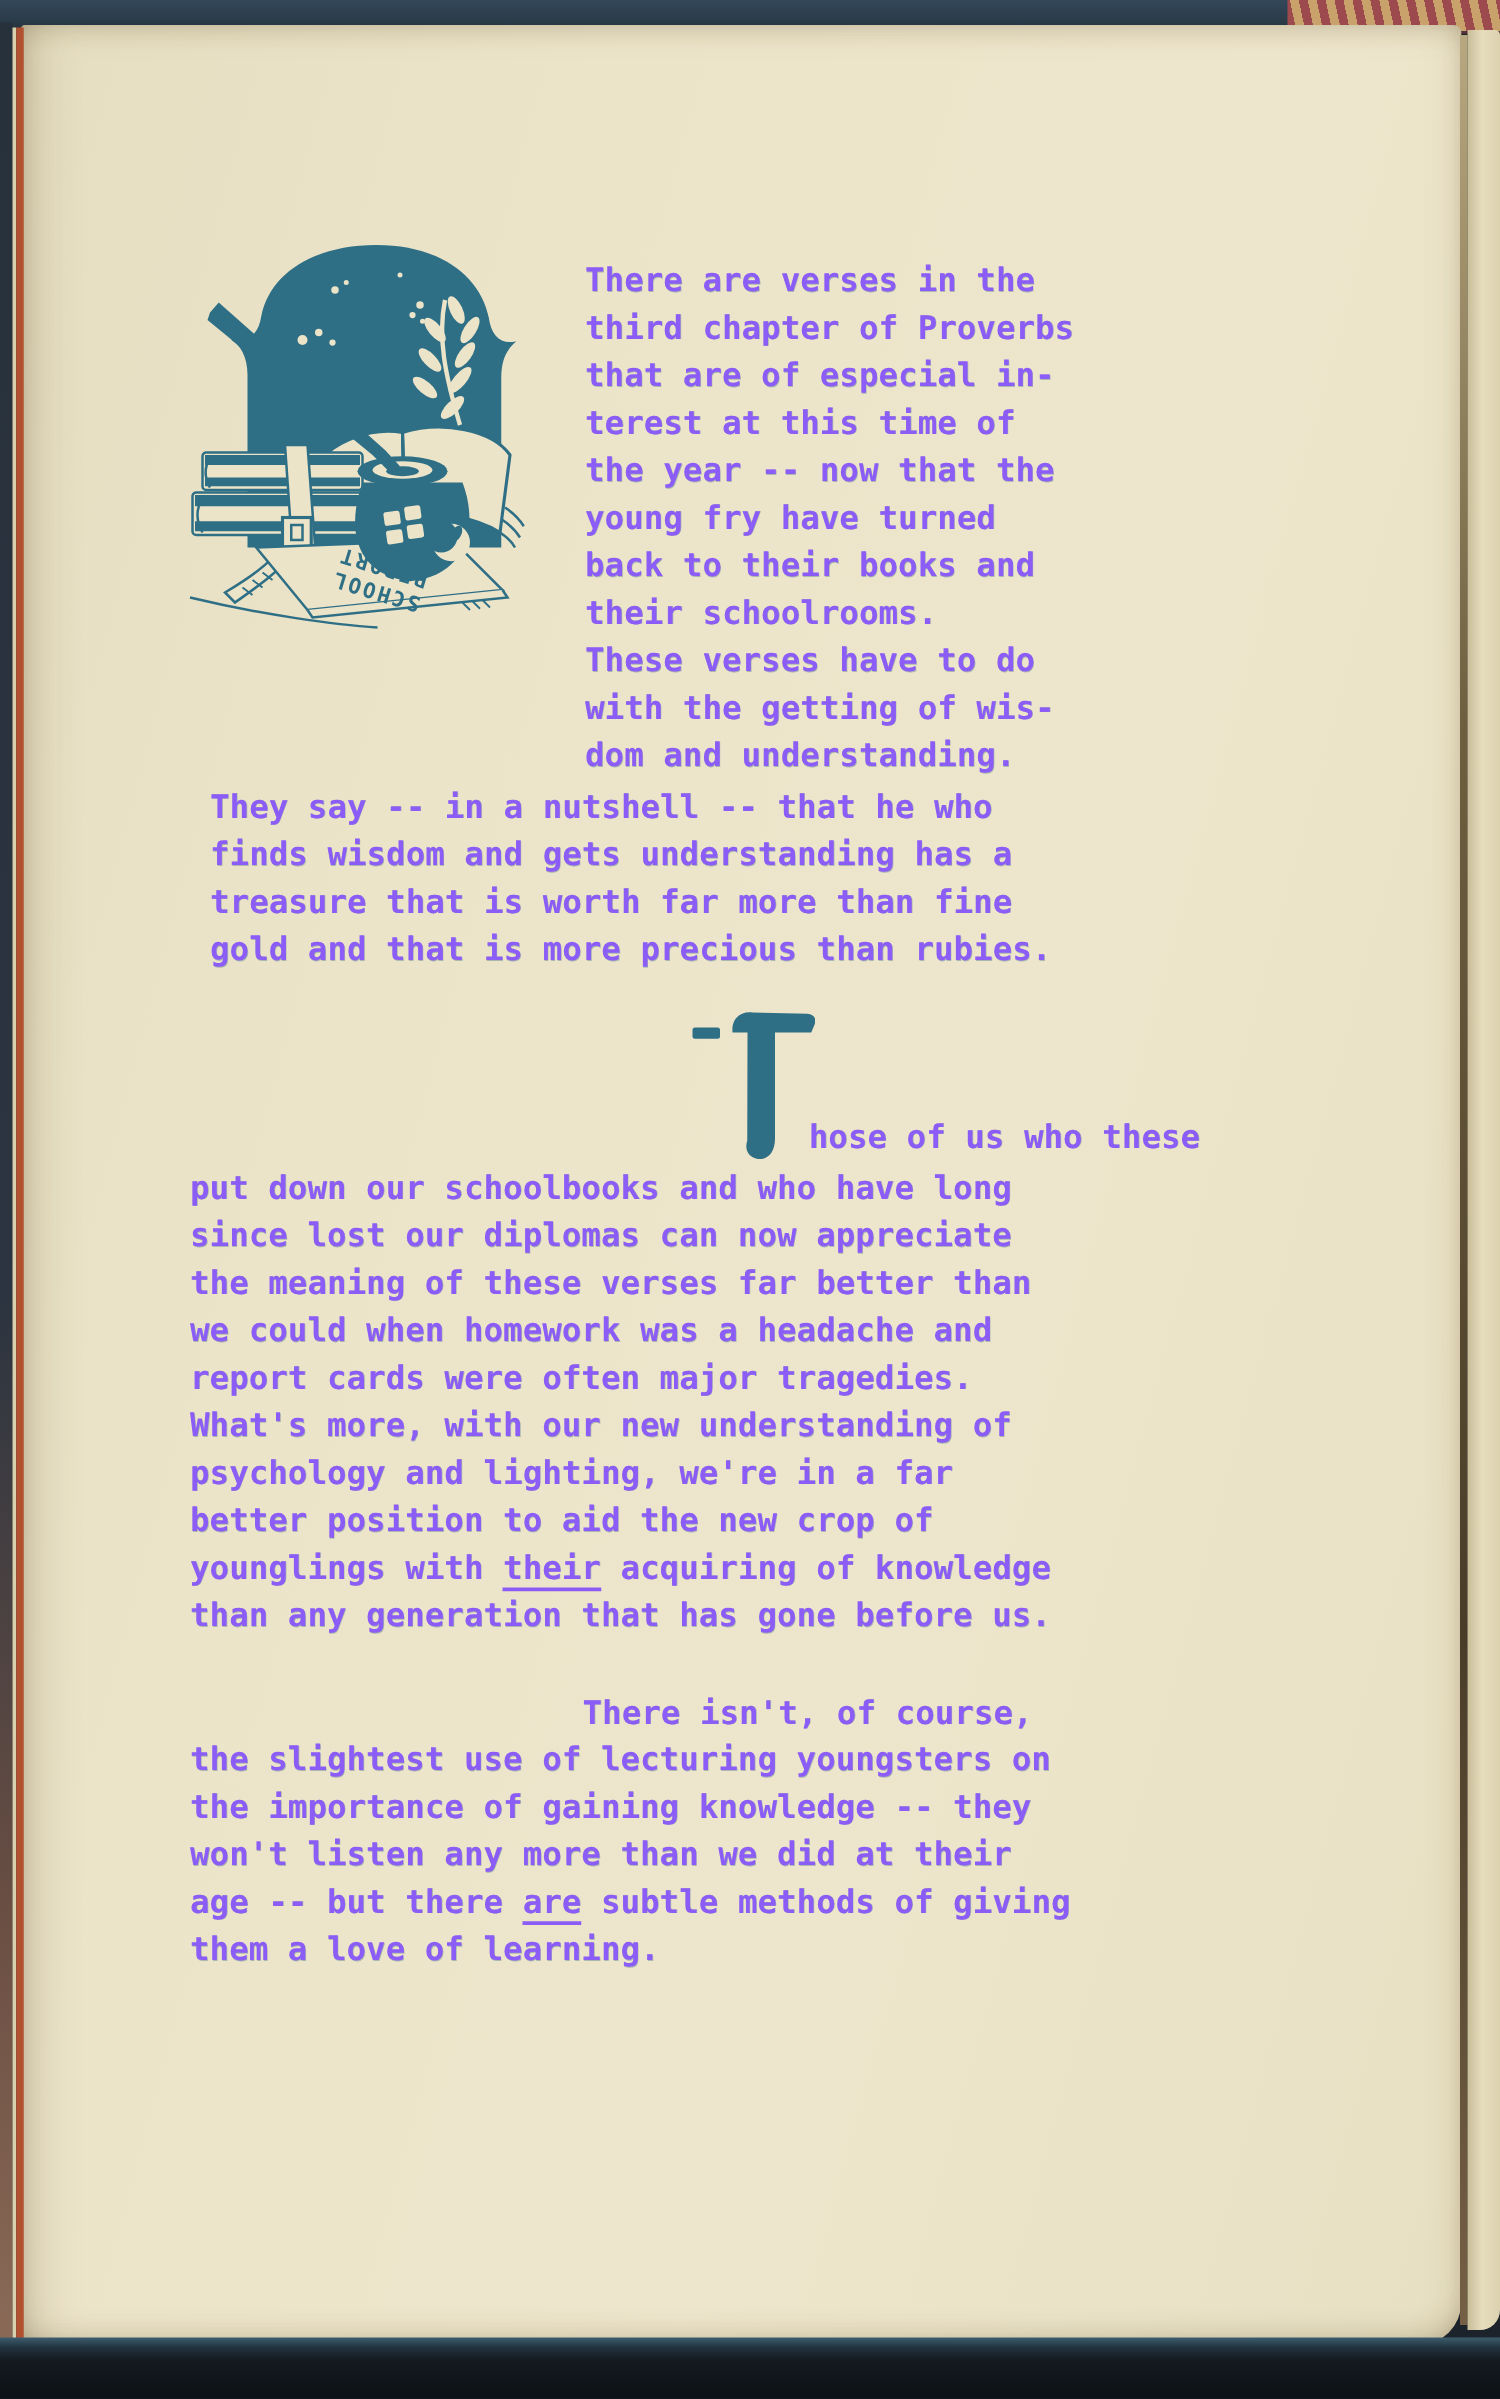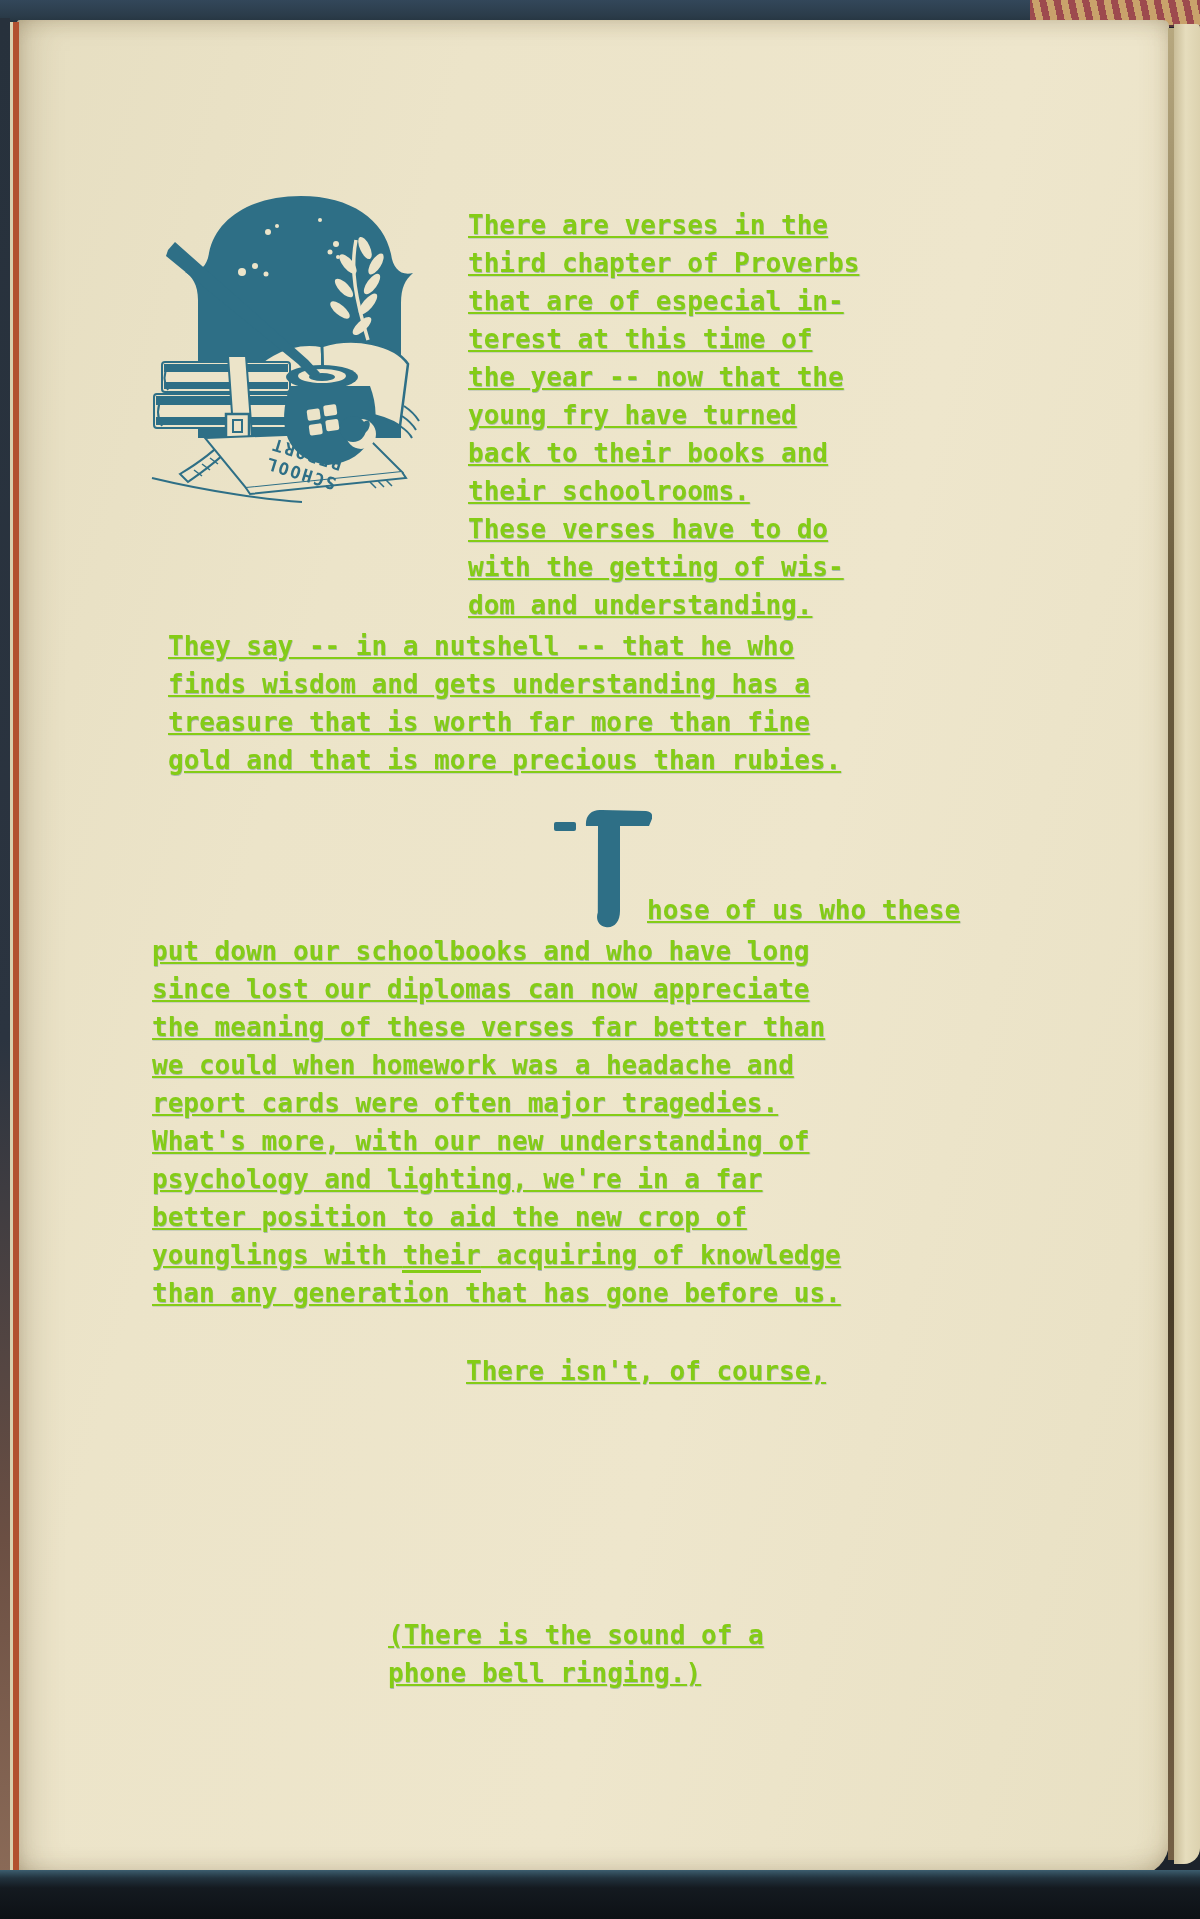--- a/index.html
+++ b/index.html
@@ -24,21 +24,21 @@
      border-radius:0 4px 16px 0;}
   .page{position:absolute;left:17px;top:20px;width:1152px;height:1856px;
      background:linear-gradient(105deg,#e6dec1 0,#ece4c9 28%,#eee6cc 62%,#e8e0c3 100%);
      border-radius:3px 6px 34px 10px;
      box-shadow:inset 22px 0 46px -24px rgba(84,62,32,.38),
                 inset -12px 0 34px -18px rgba(120,92,44,.30),
                 inset 0 -14px 30px -18px rgba(90,70,40,.35),
                 inset 0 10px 24px -16px rgba(90,70,40,.30);}
   
   .tw{position:absolute;white-space:pre;font:700 26px/38px "DejaVu Sans Mono",monospace;
-      color:#84cc16;letter-spacing:0;text-shadow:.5px .5px 0 rgba(46,100,122,.35);text-decoration:underline;}
+      color:#8b5cf6;letter-spacing:0;text-shadow:.5px .5px 0 rgba(46,100,122,.35);}
   .uw{border-bottom:3px solid currentColor;}
   
   .illo{position:absolute;left:150px;top:180px;width:310px;height:325px;}
   .dropcap{position:absolute;left:552px;top:806px;width:100px;height:128px;}
   .ink{fill:#2e6f86;}
   .paperfill{fill:#ece4c9;}
   .inkline{stroke:#2e6f86;fill:none;}
   .label{font:700 17px "DejaVu Sans Mono",monospace;letter-spacing:2px;fill:#2e6f86;}
 </style>
 </head>
@@ -162,18 +162,21 @@
 we could when homework was a headache and
 report cards were often major tragedies.
 What's more, with our new understanding of
 psychology and lighting, we're in a far
 better position to aid the new crop of
 younglings with </span><span class="uw">their</span><span> acquiring of knowledge
 than any generation that has gone before us.</span></div>
 
   <div class="tw" style="left:466px;top:1352px">There isn't, of course,</div>
 
+  <div class="tw" style="left:152px;top:1389px"><span>the slightest use of lecturing youngsters on
+the importance of gaining knowledge -- they
+won't listen any more than we did at their
+age -- but there </span><span class="uw">are</span><span> subtle methods of giving
+them a love of learning.</span></div>
 
-  <div class="tw" style="left:388px;top:1616px">(There is the sound of a
-phone bell ringing.)</div>
 
   <div class="cloth-bottom"></div>
 </div>
 
 </body></html>

